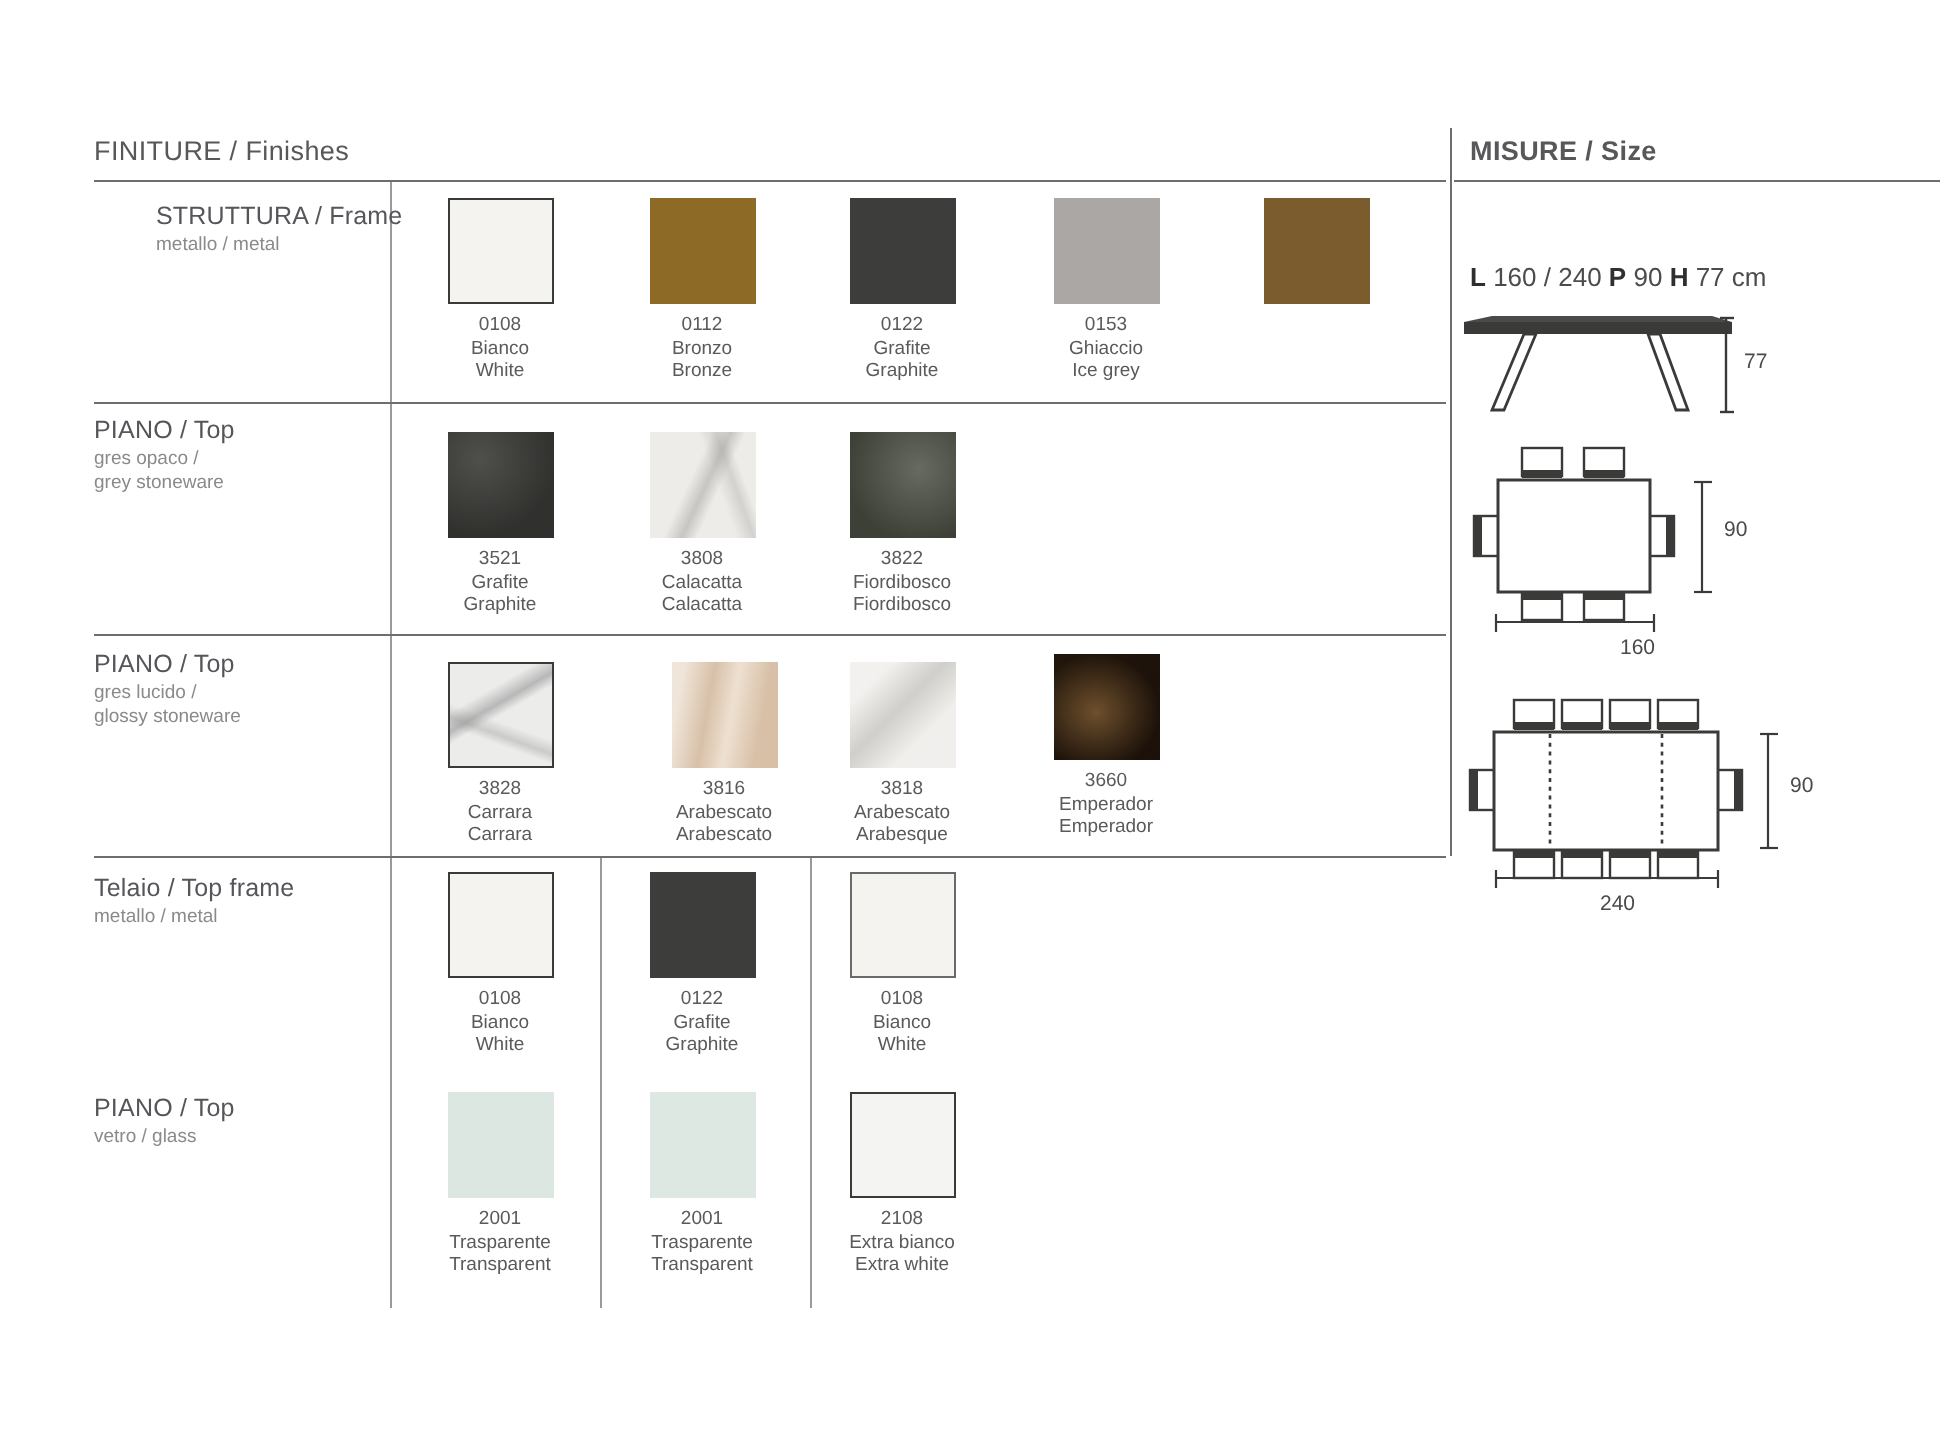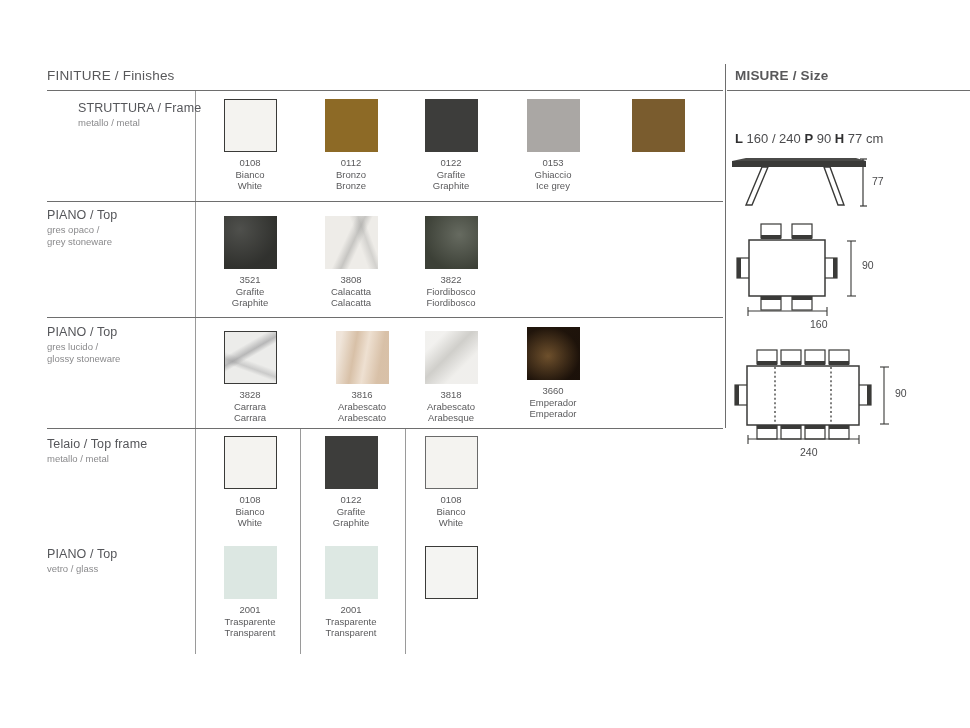--- a/index.html
+++ b/index.html
@@ -294,20 +294,25 @@
   <div class="sw" style="left:301px; top:546px;">
     <div class="chip" style="background-color: rgb(221, 232, 227);"></div>
     <div class="cap">
       <span class="code">2001</span>
       <span class="it">Trasparente</span>
       <span class="en">Transparent</span>
     </div>
   </div>
   <div class="sw" style="left:401px; top:546px;">
     <div class="chip bordered" style="background-color: rgb(244, 244, 242);"></div>
+    <div class="cap">
+      <span class="code">2108</span>
+      <span class="it">Extra bianco</span>
+      <span class="en">Extra white</span>
+    </div>
   </div>
 
   <div class="size-line">
     <b>L</b>
     <span>160 / 240</span>
     <b>P</b>
     <span>90</span>
     <b>H</b>
     <span>77</span>
     <span>cm</span>

